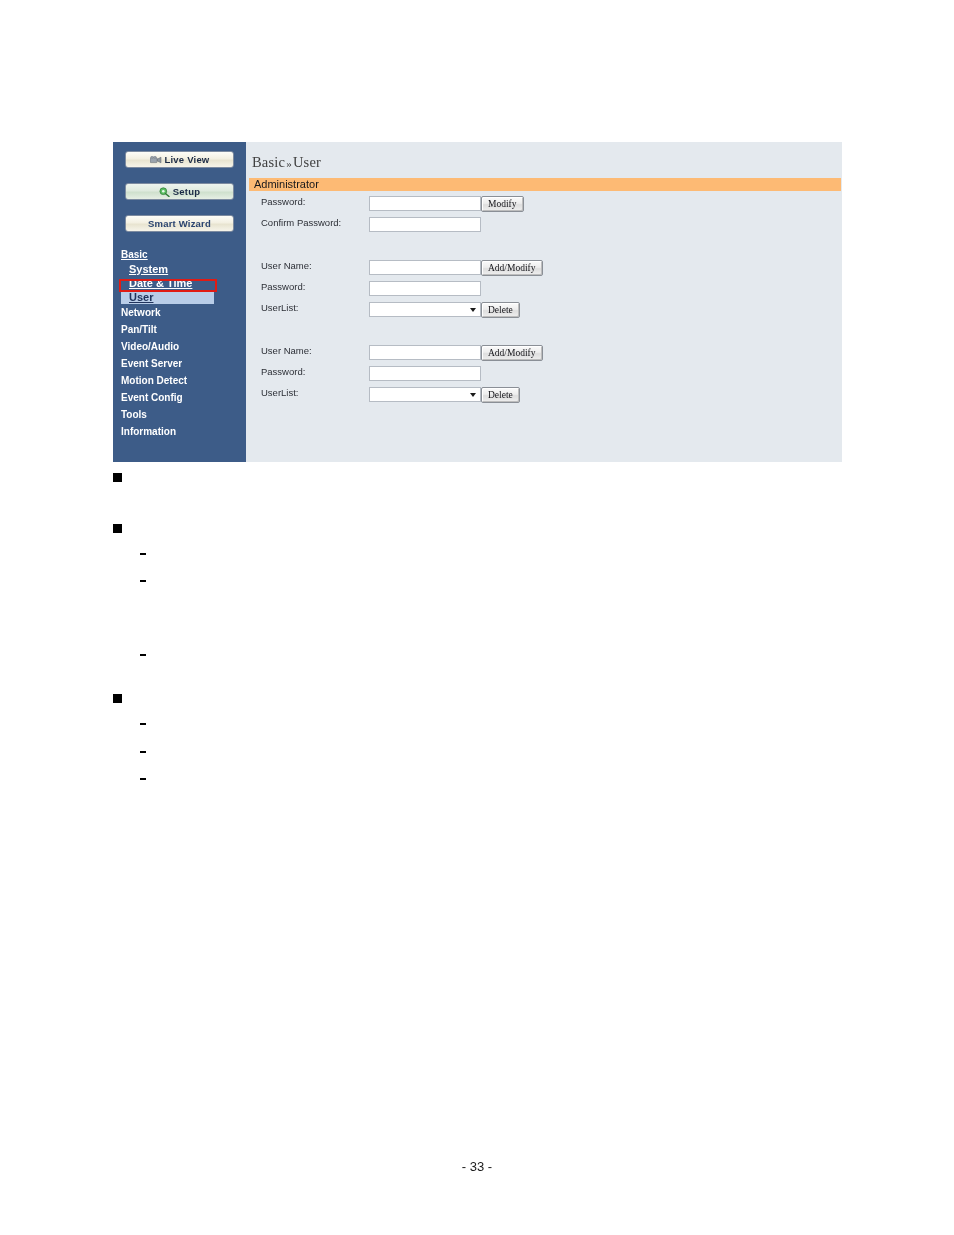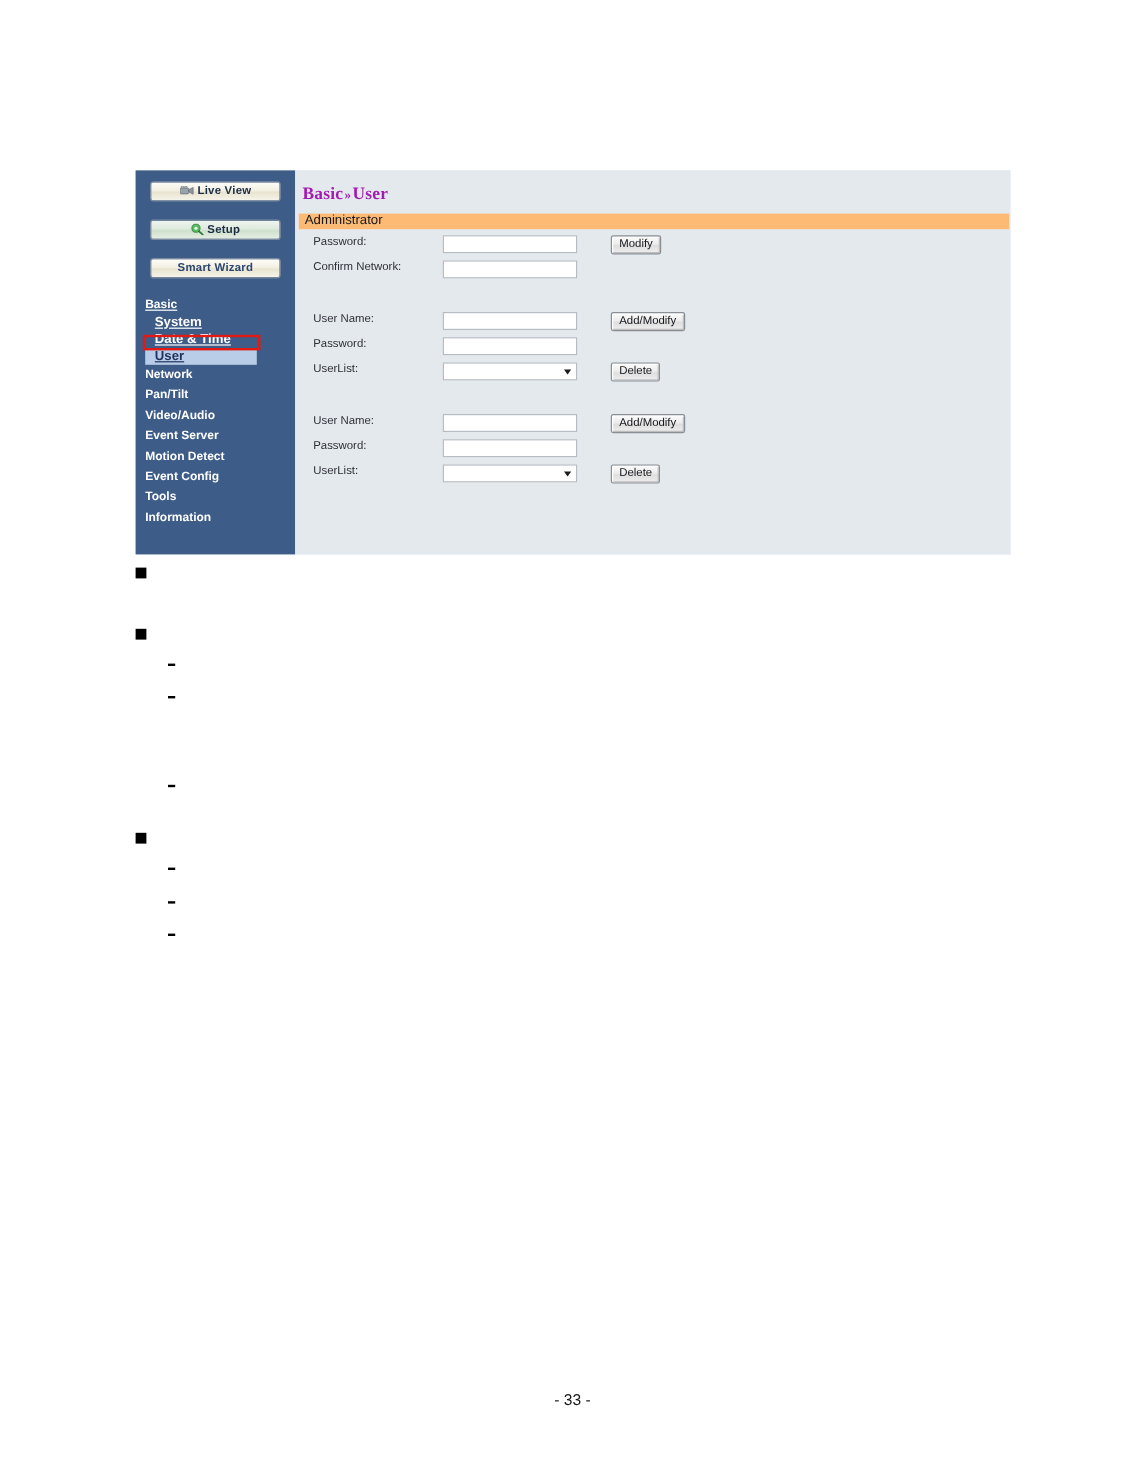--- a/index.html
+++ b/index.html
@@ -136,22 +136,22 @@
   
   .content {
     flex: 1 1 auto;
     background: #e4e9ee;
     padding: 0;
     position: relative;
   }
   .breadcrumb {
     font-family: "Liberation Serif", serif;
     font-size: 14.5px;
-    font-weight: bold;
-    color: #a21caf;
+    font-weight: normal;
+    color: #404040;
     padding: 12px 0 7px 6px;
     letter-spacing: .2px;
   }
   .breadcrumb .sep {
     font-size: 11px;
     padding: 0 1px;
   }
   .sect-head {
     background: #fdba74;
     color: #17181c;
@@ -198,26 +198,25 @@
   .fsel .arrow {
     position: absolute;
     right: 4px;
     top: 5px;
     width: 0; height: 0;
     border-left: 3.5px solid transparent;
     border-right: 3.5px solid transparent;
     border-top: 4px solid #1a1a1a;
   }
   .fbtn {
-    margin-left: 28px;
     background: linear-gradient(to bottom, #fbfbfb 0%, #ededed 45%, #dedede 55%, #efefef 100%);
     border: 1px solid #8a8f96;
     border-radius: 2px;
     font-size: 9.5px;
-    font-family: Liberation Sans, sans-serif;
+    font-family: Liberation Serif, serif;
     color: #15151a;
     height: 16px;
     line-height: 14px;
     padding: 0 6px;
     cursor: pointer;
     box-sizing: border-box;
     box-shadow: inset 1px 1px 0 #ffffff, inset -1px -1px 0 #bdbdbd;
   }
   .gap { height: 17px; }
 
@@ -324,21 +323,21 @@
     </div>
 
     <div class="sect-head">Administrator</div>
     <div class="rows">
       <div class="frow">
         <div class="flabel">Password:</div>
         <input class="ftext" type="text" value="" style="">
         <button class="fbtn">Modify</button>
       </div>
       <div class="frow">
-        <div class="flabel">Confirm Network:</div>
+        <div class="flabel">Confirm Password:</div>
         <input class="ftext" type="text" value="" style="">
       </div>
       <div class="gap"></div>
     </div>
 
     <div class="rows">
       <div class="frow">
         <div class="flabel">User Name:</div>
         <input class="ftext" type="text" value="" style="">
         <button class="fbtn">Add/Modify</button>

